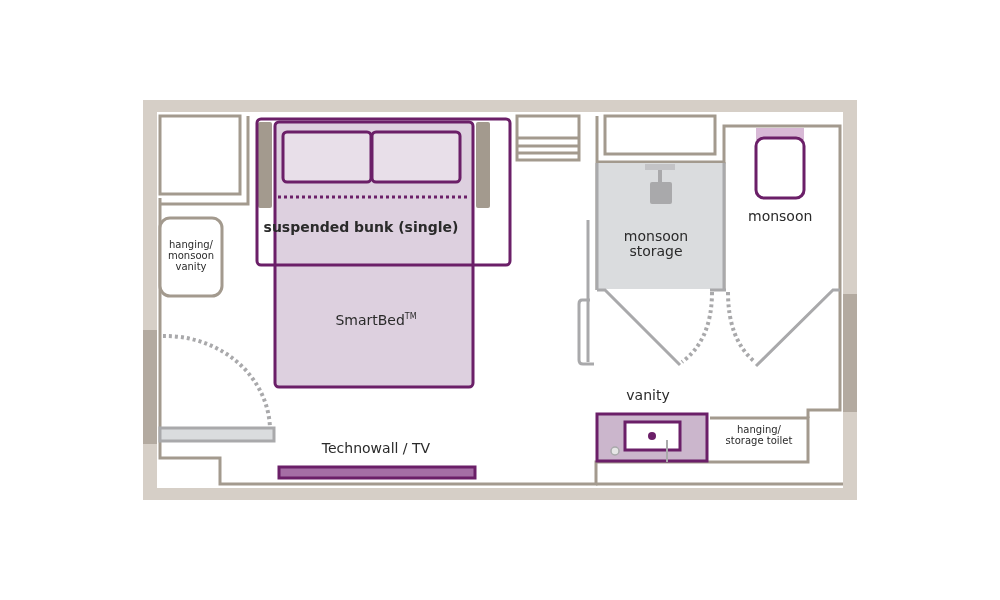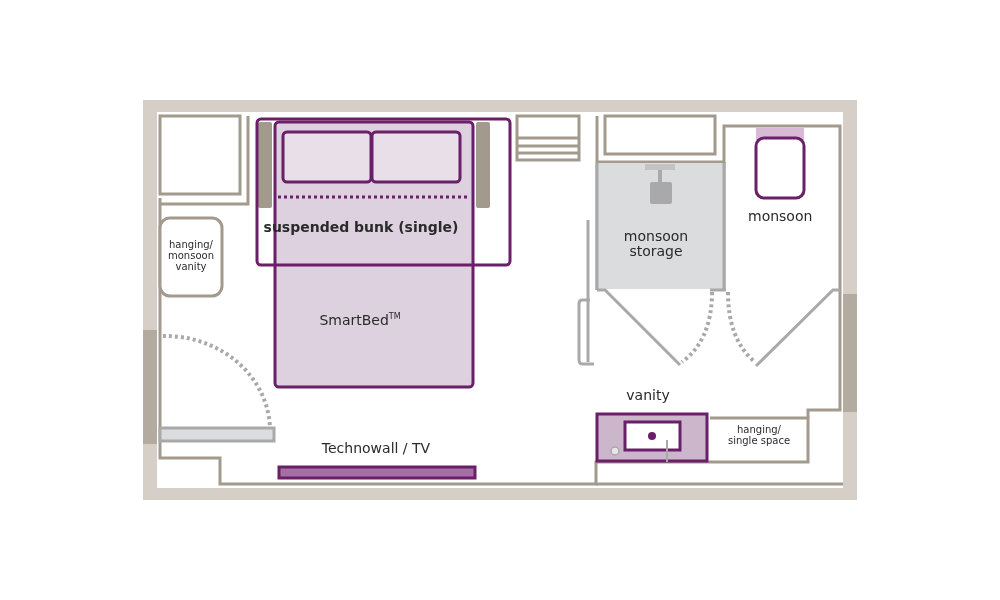--- a/index.html
+++ b/index.html
@@ -96,29 +96,29 @@
   <g>
     <rect x="597" y="414" width="110" height="47" fill="#cbb6cc" stroke="#6b1f68" stroke-width="3"></rect>
     <rect x="625" y="422" width="55" height="28" fill="#ffffff" stroke="#6b1f68" stroke-width="3"></rect>
     <circle cx="652" cy="436" r="4" fill="#6b1f68"></circle>
     <circle cx="615" cy="451" r="4" fill="#e6e6e6" stroke="#a9a9ab" stroke-width="1.5"></circle>
     <line x1="667" y1="440" x2="667" y2="462" stroke="#a9a9ab" stroke-width="2"></line>
   </g>
 </svg>
 
 <div class="lbl big" style="left:261px; top:220px; width:200px;font-weight:bold;">suspended bunk (single)</div>
-<div class="lbl big" style="left:260px; top:313px; width:200px;text-align:center;"><span>SmartBed</span><sup>TM</sup></div>
+<div class="lbl big" style="left:276px; top:313px; width:200px;text-align:center;"><span>SmartBed</span><sup>TM</sup></div>
 <div class="lbl xs" style="left:160px; top:239px; width:62px;">
   <div>hanging/</div>
   <div>monsoon</div>
   <div>vanity</div>
 </div>
 <div class="lbl big" style="left:296px; top:441px; width:160px;">Technowall / TV</div>
 <div class="lbl big" style="left:598px; top:229px; width:116px;">
   <div>monsoon</div>
   <div>storage</div>
 </div>
 <div class="lbl big" style="left:748px; top:209px; width:64px;">monsoon</div>
 <div class="lbl big" style="left:610px; top:388px; width:76px;text-align:center;">vanity</div>
 <div class="lbl xs" style="left:708px; top:424px; width:102px;">
   <div>hanging/</div>
-  <div>single space</div>
+  <div>storage toilet</div>
 </div>
 
 </body></html>

